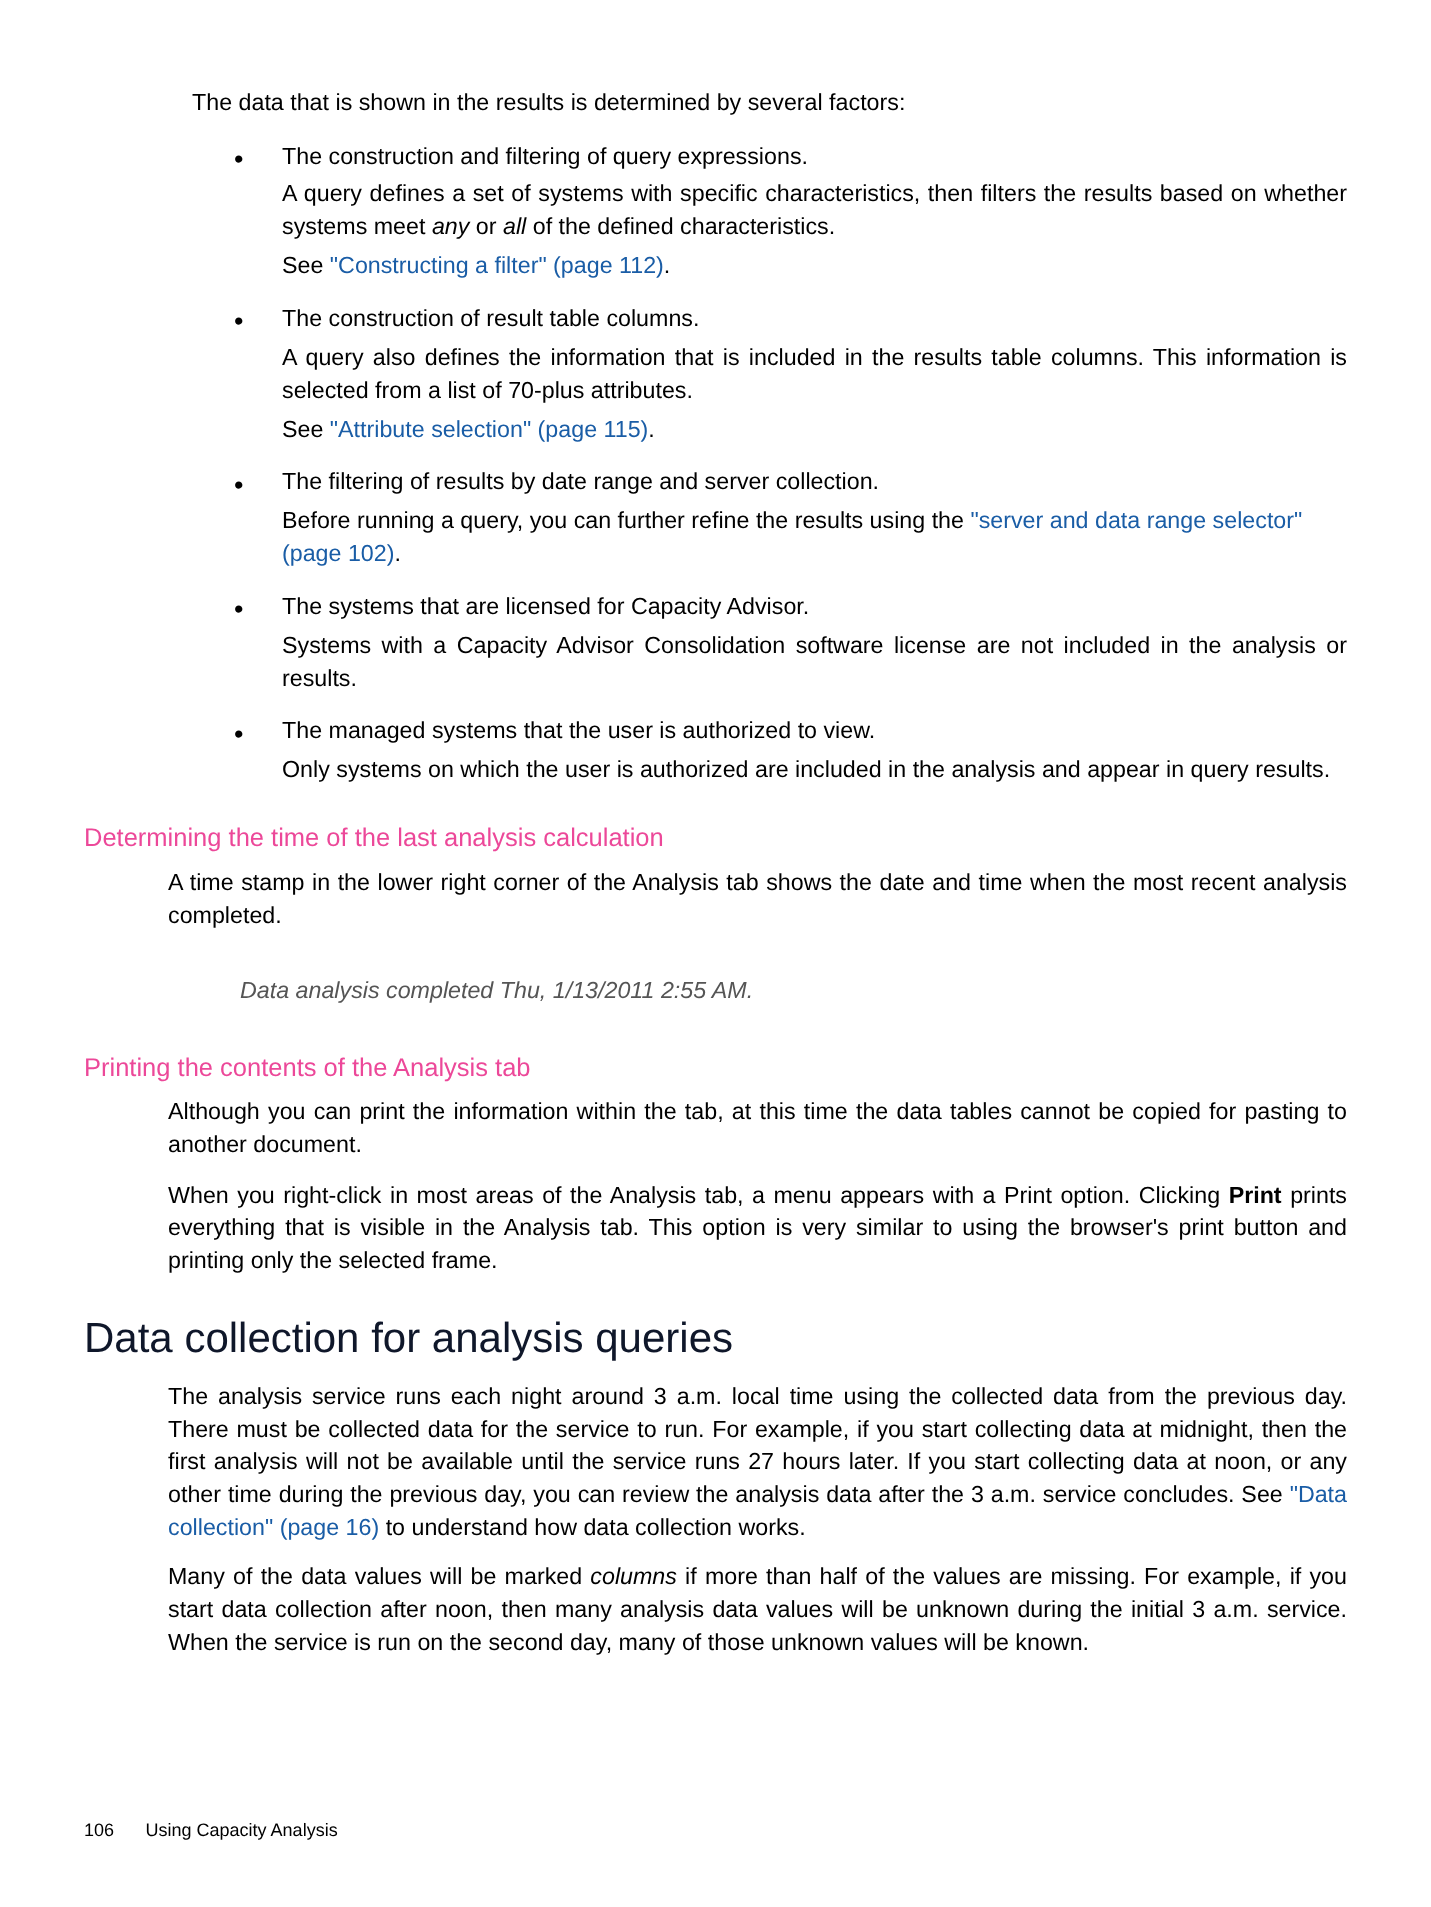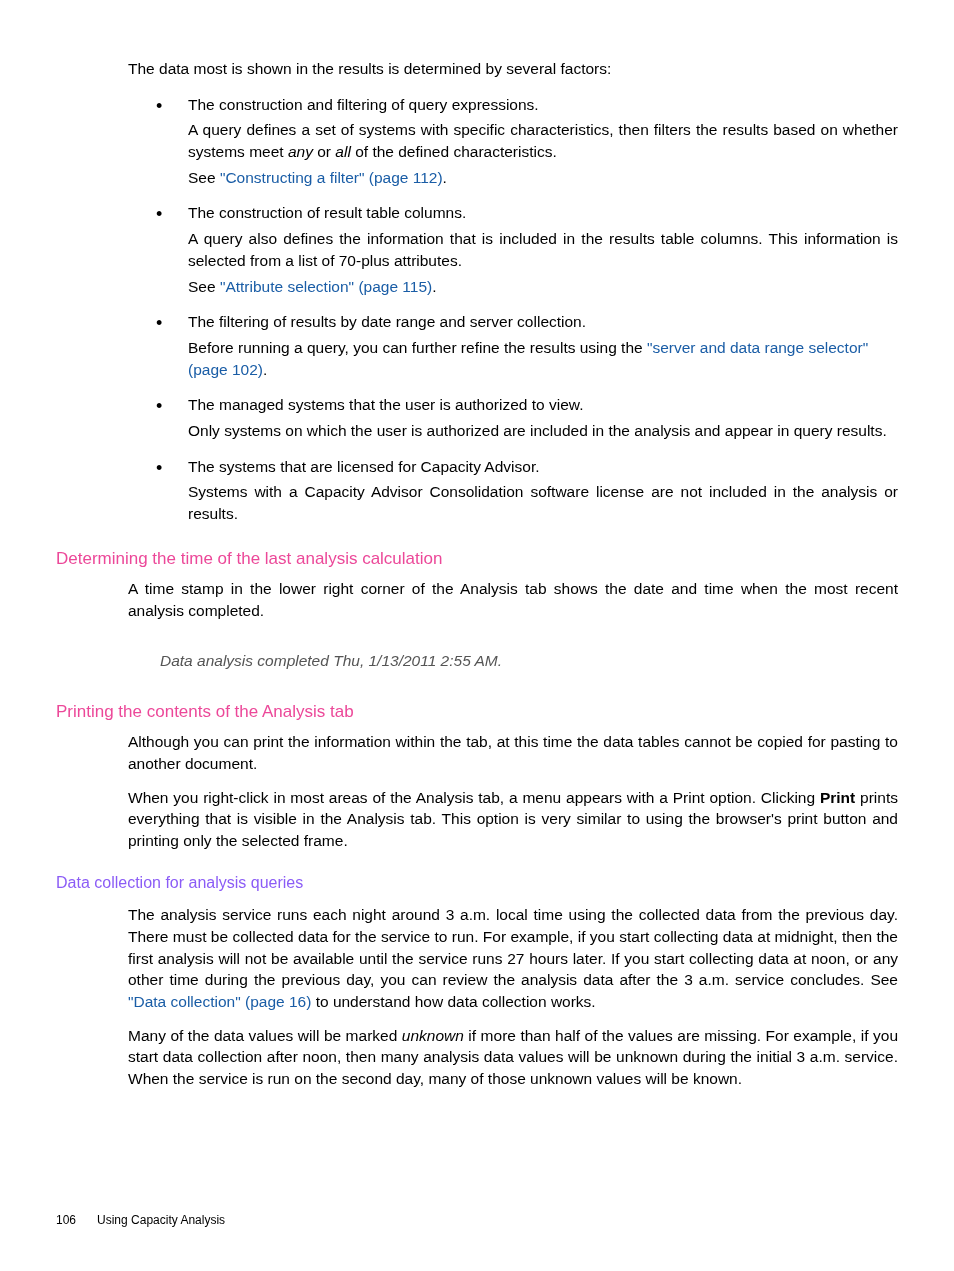--- a/index.html
+++ b/index.html
@@ -53,56 +53,56 @@
   }
   h3.subhead {
     color: #ec4899;
     font-weight: normal;
     font-size: 17px;
     margin-top: 22px;
     margin-bottom: 8px;
     margin-left: 0;
   }
   .body-para {
-    margin-left: 72px;
+    margin-left: 56px;
     margin-bottom: 12px;
     text-align: justify;
     text-justify: inter-word;
   }
   .timestamp-block {
     margin-left: 104px;
     margin-top: 28px;
     margin-bottom: 28px;
     font-style: italic;
     color: #555;
     font-family: Arial, sans-serif;
   }
   h2.section-head {
-    color: #8b5cf6;
+    color: #0f172a;
     font-weight: normal;
-    font-size: 16px;
+    font-size: 28px;
     margin-top: 20px;
     margin-bottom: 10px;
   }
   .footer {
     position: absolute;
     bottom: 42px;
     left: 56px;
     font-size: 12px;
     color: #000;
   }
   .footer .pnum { margin-right: 21px; }
   .justify { text-align: justify; }
 </style>
 </head>
 <body>
 
 <div class="page">
 
-  <p class="intro">The data most is shown in the results is determined by several factors:</p>
+  <p class="intro">The data that is shown in the results is determined by several factors:</p>
 
   <ul class="main-list">
     <li>
       <div class="li-body">
         <p>The construction and filtering of query expressions.</p>
         <p class="justify">
           <span>A query defines a set of systems with specific characteristics, then filters the results based on whether systems meet </span><span class="italic">any</span><span> or </span><span class="italic">all</span><span> of the defined characteristics.</span>
         </p>
         <p>
           <span>See </span><a class="link">"Constructing a filter" (page 112)</a><span>.</span>
@@ -124,48 +124,48 @@
       <div class="li-body">
         <p>The filtering of results by date range and server collection.</p>
         <p>
           <span>Before running a query, you can further refine the results using the </span><a class="link">"server and data range selector" (page 102)</a><span>.</span>
         </p>
       </div>
     </li>
 
     <li>
       <div class="li-body">
-        <p>The managed systems that the user is authorized to view.</p>
-        <p class="justify">Only systems on which the user is authorized are included in the analysis and appear in query results.</p>
+        <p>The systems that are licensed for Capacity Advisor.</p>
+        <p class="justify">Systems with a Capacity Advisor Consolidation software license are not included in the analysis or results.</p>
       </div>
     </li>
 
     <li>
       <div class="li-body">
-        <p>The systems that are licensed for Capacity Advisor.</p>
-        <p class="justify">Systems with a Capacity Advisor Consolidation software license are not included in the analysis or results.</p>
+        <p>The managed systems that the user is authorized to view.</p>
+        <p class="justify">Only systems on which the user is authorized are included in the analysis and appear in query results.</p>
       </div>
     </li>
   </ul>
 
   <h3 class="subhead">Determining the time of the last analysis calculation</h3>
   <p class="body-para">A time stamp in the lower right corner of the Analysis tab shows the date and time when the most recent analysis completed.</p>
   <p class="timestamp-block">Data analysis completed Thu, 1/13/2011 2:55 AM.</p>
 
   <h3 class="subhead">Printing the contents of the Analysis tab</h3>
   <p class="body-para">Although you can print the information within the tab, at this time the data tables cannot be copied for pasting to another document.</p>
   <p class="body-para">
     <span>When you right-click in most areas of the Analysis tab, a menu appears with a Print option. Clicking </span><span class="bold">Print</span><span> prints everything that is visible in the Analysis tab. This option is very similar to using the browser's print button and printing only the selected frame.</span>
   </p>
 
   <h2 class="section-head">Data collection for analysis queries</h2>
   <p class="body-para">
     <span>The analysis service runs each night around 3 a.m. local time using the collected data from the previous day. There must be collected data for the service to run. For example, if you start collecting data at midnight, then the first analysis will not be available until the service runs 27 hours later. If you start collecting data at noon, or any other time during the previous day, you can review the analysis data after the 3 a.m. service concludes. See </span><a class="link">"Data collection" (page 16)</a><span> to understand how data collection works.</span>
   </p>
   <p class="body-para">
-    <span>Many of the data values will be marked </span><span class="italic">unknown</span><span> if more than half of the values are missing. For example, if you start data collection after noon, then many analysis data values will be unknown during the initial 3 a.m. service. When the service is run on the second day, many of those unknown values will be known.</span>
+    <span>Many of the data values will be marked </span><span class="italic">columns</span><span> if more than half of the values are missing. For example, if you start data collection after noon, then many analysis data values will be unknown during the initial 3 a.m. service. When the service is run on the second day, many of those unknown values will be known.</span>
   </p>
 
 </div>
 
 <div class="footer">
   <span class="pnum">106</span><span>Using Capacity Analysis</span>
 </div>
 
 </body></html>

